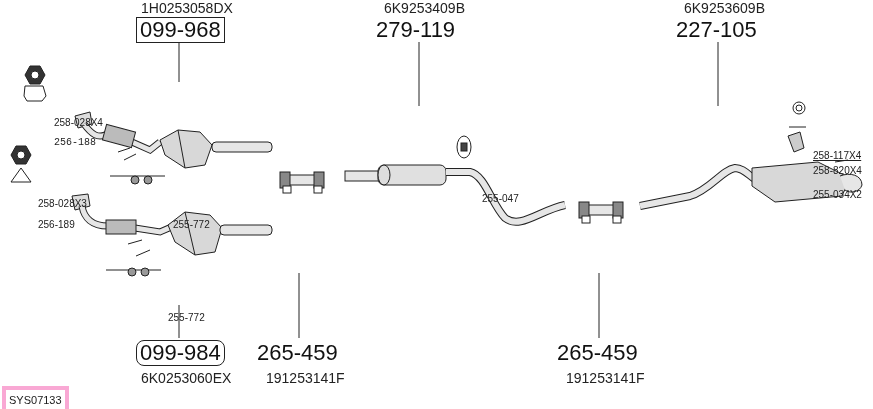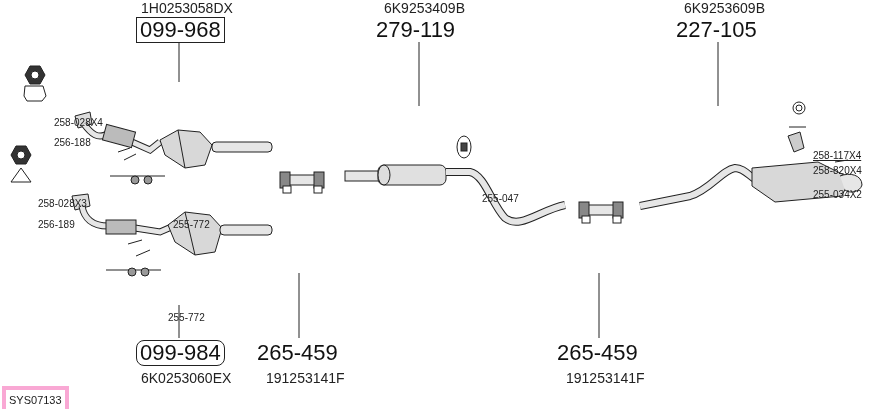--- a/index.html
+++ b/index.html
@@ -124,21 +124,21 @@
 <div class="abs oem" style="left:684px;top:0px;">6K9253609B</div>
 <div class="abs main-no" style="left:676px;top:17px;">227-105</div>
 
 <div class="abs main-no" style="left:257px;top:340px;">265-459</div>
 <div class="abs oem" style="left:266px;top:370px;">191253141F</div>
 
 <div class="abs main-no" style="left:557px;top:340px;">265-459</div>
 <div class="abs oem" style="left:566px;top:370px;">191253141F</div>
 
 <div class="abs acc" style="left:54px;top:69px;">258-028X4</div>
-<div class="abs acc" style="left:54px;top:89px;">256-188</div>
+<div class="abs acc" style="left:54px;top:89px;font-family:Liberation Mono, monospace;">256-188</div>
 <div class="abs acc" style="left:38px;top:150px;">258-028X3</div>
 <div class="abs acc" style="left:38px;top:171px;">256-189</div>
 <div class="abs acc" style="left:173px;top:171px;">255-772</div>
 <div class="abs acc" style="left:168px;top:264px;">255-772</div>
 <div class="abs acc" style="left:482px;top:145px;">255-047</div>
 <div class="abs acc" style="left:813px;top:102px;text-decoration:underline;">258-117X4</div>
 <div class="abs acc" style="left:813px;top:117px;text-align:center;">258-820X4</div>
 <div class="abs acc" style="left:813px;top:141px;">255-034X2</div>
 
 <div class="abs sys" style="left:2px;top:386px;">SYS07133</div>

